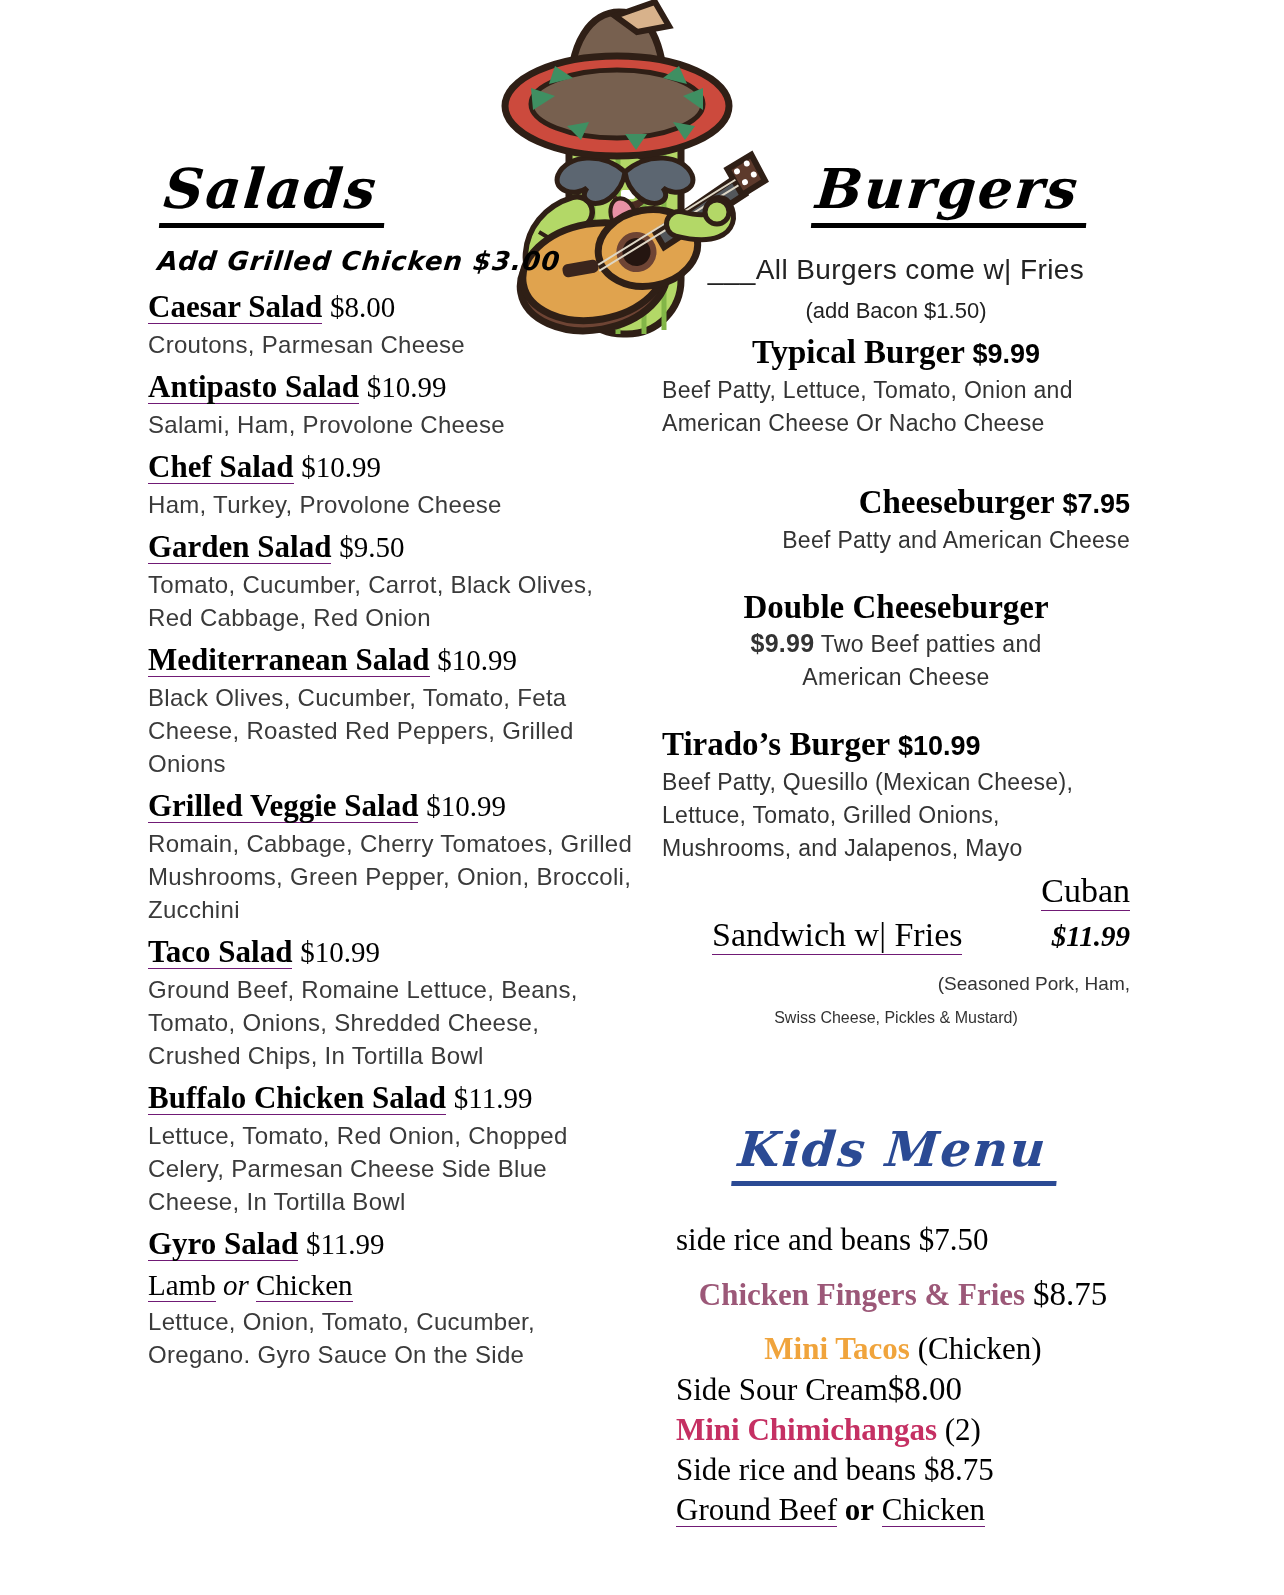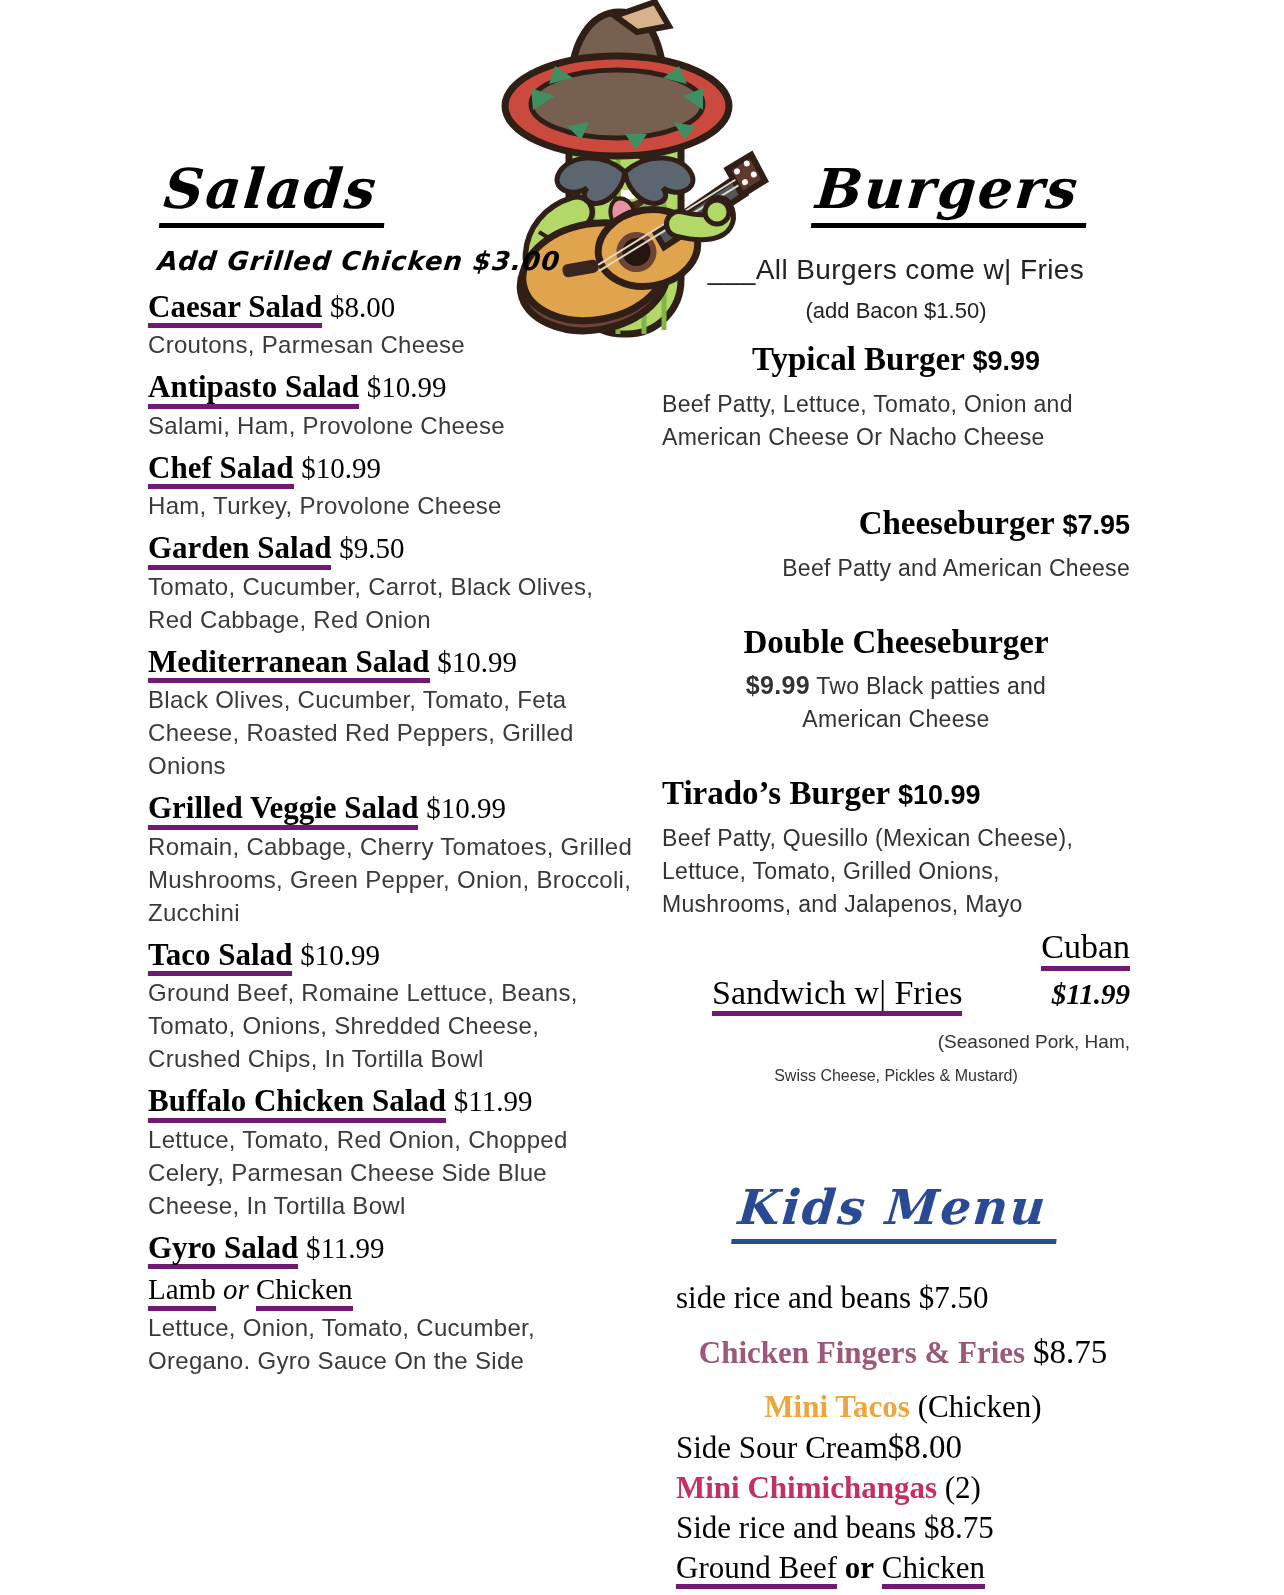--- a/index.html
+++ b/index.html
@@ -13,33 +13,33 @@
   .kids-script{font-family:"DejaVu Serif",serif;font-style:italic;font-weight:bold;
     font-size:48px;letter-spacing:2px;display:inline-block;color:#2b4a94;
     border-bottom:5px solid #2b4a94;padding:0 12px 4px 4px;transform:skewX(-5deg);}
 
   
   .left-col{position:absolute;left:148px;top:156px;width:486px;}
   .hand-note{font-family:"DejaVu Sans",sans-serif;font-style:italic;font-weight:bold;
     font-size:26px;letter-spacing:1px;margin:18px 0 10px 10px;transform:skewX(-6deg);}
   .salad-item{margin-bottom:5px;}
   .item-head{font-family:"Liberation Serif",serif;font-size:31px;line-height:42px;}
-  .u{border-bottom:5px solid #701a75;display:inline-block;line-height:1.08;}
+  .u{border-bottom:1px solid #701a75;display:inline-block;line-height:1.08;}
   .item-name{font-weight:bold;}
   .item-price{font-weight:normal;font-size:29px;}
   .item-desc{font-size:24px;line-height:33px;color:#3a3a3a;letter-spacing:.3px;}
   .sub-opts{font-family:"Liberation Serif",serif;font-size:29px;line-height:40px;}
   .sub-opts .or{font-style:italic;}
 
   
   .right-col{position:absolute;left:662px;top:156px;width:468px;}
   .rc-titlewrap{text-align:center;}
   .burgers-note{font-size:28px;color:#222;text-align:center;margin-top:26px;letter-spacing:.4px;}
   .burgers-subnote{font-size:22px;color:#222;text-align:center;margin-top:12px;}
-  .burger-head{font-family:"Liberation Serif",serif;font-weight:bold;font-size:33px;line-height:54px;}
+  .burger-head{font-family:"Liberation Serif",serif;font-weight:bold;font-size:33px;line-height:40px;}
   .price-sans{font-family:"Liberation Sans",sans-serif;font-weight:bold;font-size:27px;}
   .burger-desc{font-size:23px;line-height:33px;color:#333;letter-spacing:.3px;}
   .b-typical{margin-top:8px;}
   .b-typical .burger-head{text-align:center;}
   .b-typical .burger-desc{text-align:left;}
   .b-cheese{margin-top:42px;text-align:right;}
   .b-double{margin-top:30px;text-align:center;}
   .b-double .dprice{font-weight:bold;font-size:25px;}
   .b-tirado{margin-top:30px;}
   .cuban{margin-top:4px;}
@@ -192,21 +192,21 @@
       <div class="burger-desc">American Cheese Or Nacho Cheese</div>
     </div>
 
     <div class="b-cheese">
       <div class="burger-head"><span>Cheeseburger</span> <span class="price-sans">$7.95</span></div>
       <div class="burger-desc">Beef Patty and American Cheese</div>
     </div>
 
     <div class="b-double">
       <div class="burger-head">Double Cheeseburger</div>
-      <div class="burger-desc"><span class="dprice">$9.99</span> <span>Two Black patties and</span></div>
+      <div class="burger-desc"><span class="dprice">$9.99</span> <span>Two Beef patties and</span></div>
       <div class="burger-desc">American Cheese</div>
     </div>
 
     <div class="b-tirado">
       <div class="burger-head"><span>Tirado’s Burger</span> <span class="price-sans">$10.99</span></div>
       <div class="burger-desc">Beef Patty, Quesillo (Mexican Cheese),</div>
       <div class="burger-desc">Lettuce, Tomato, Grilled Onions,</div>
       <div class="burger-desc">Mushrooms, and Jalapenos, Mayo</div>
     </div>
 

